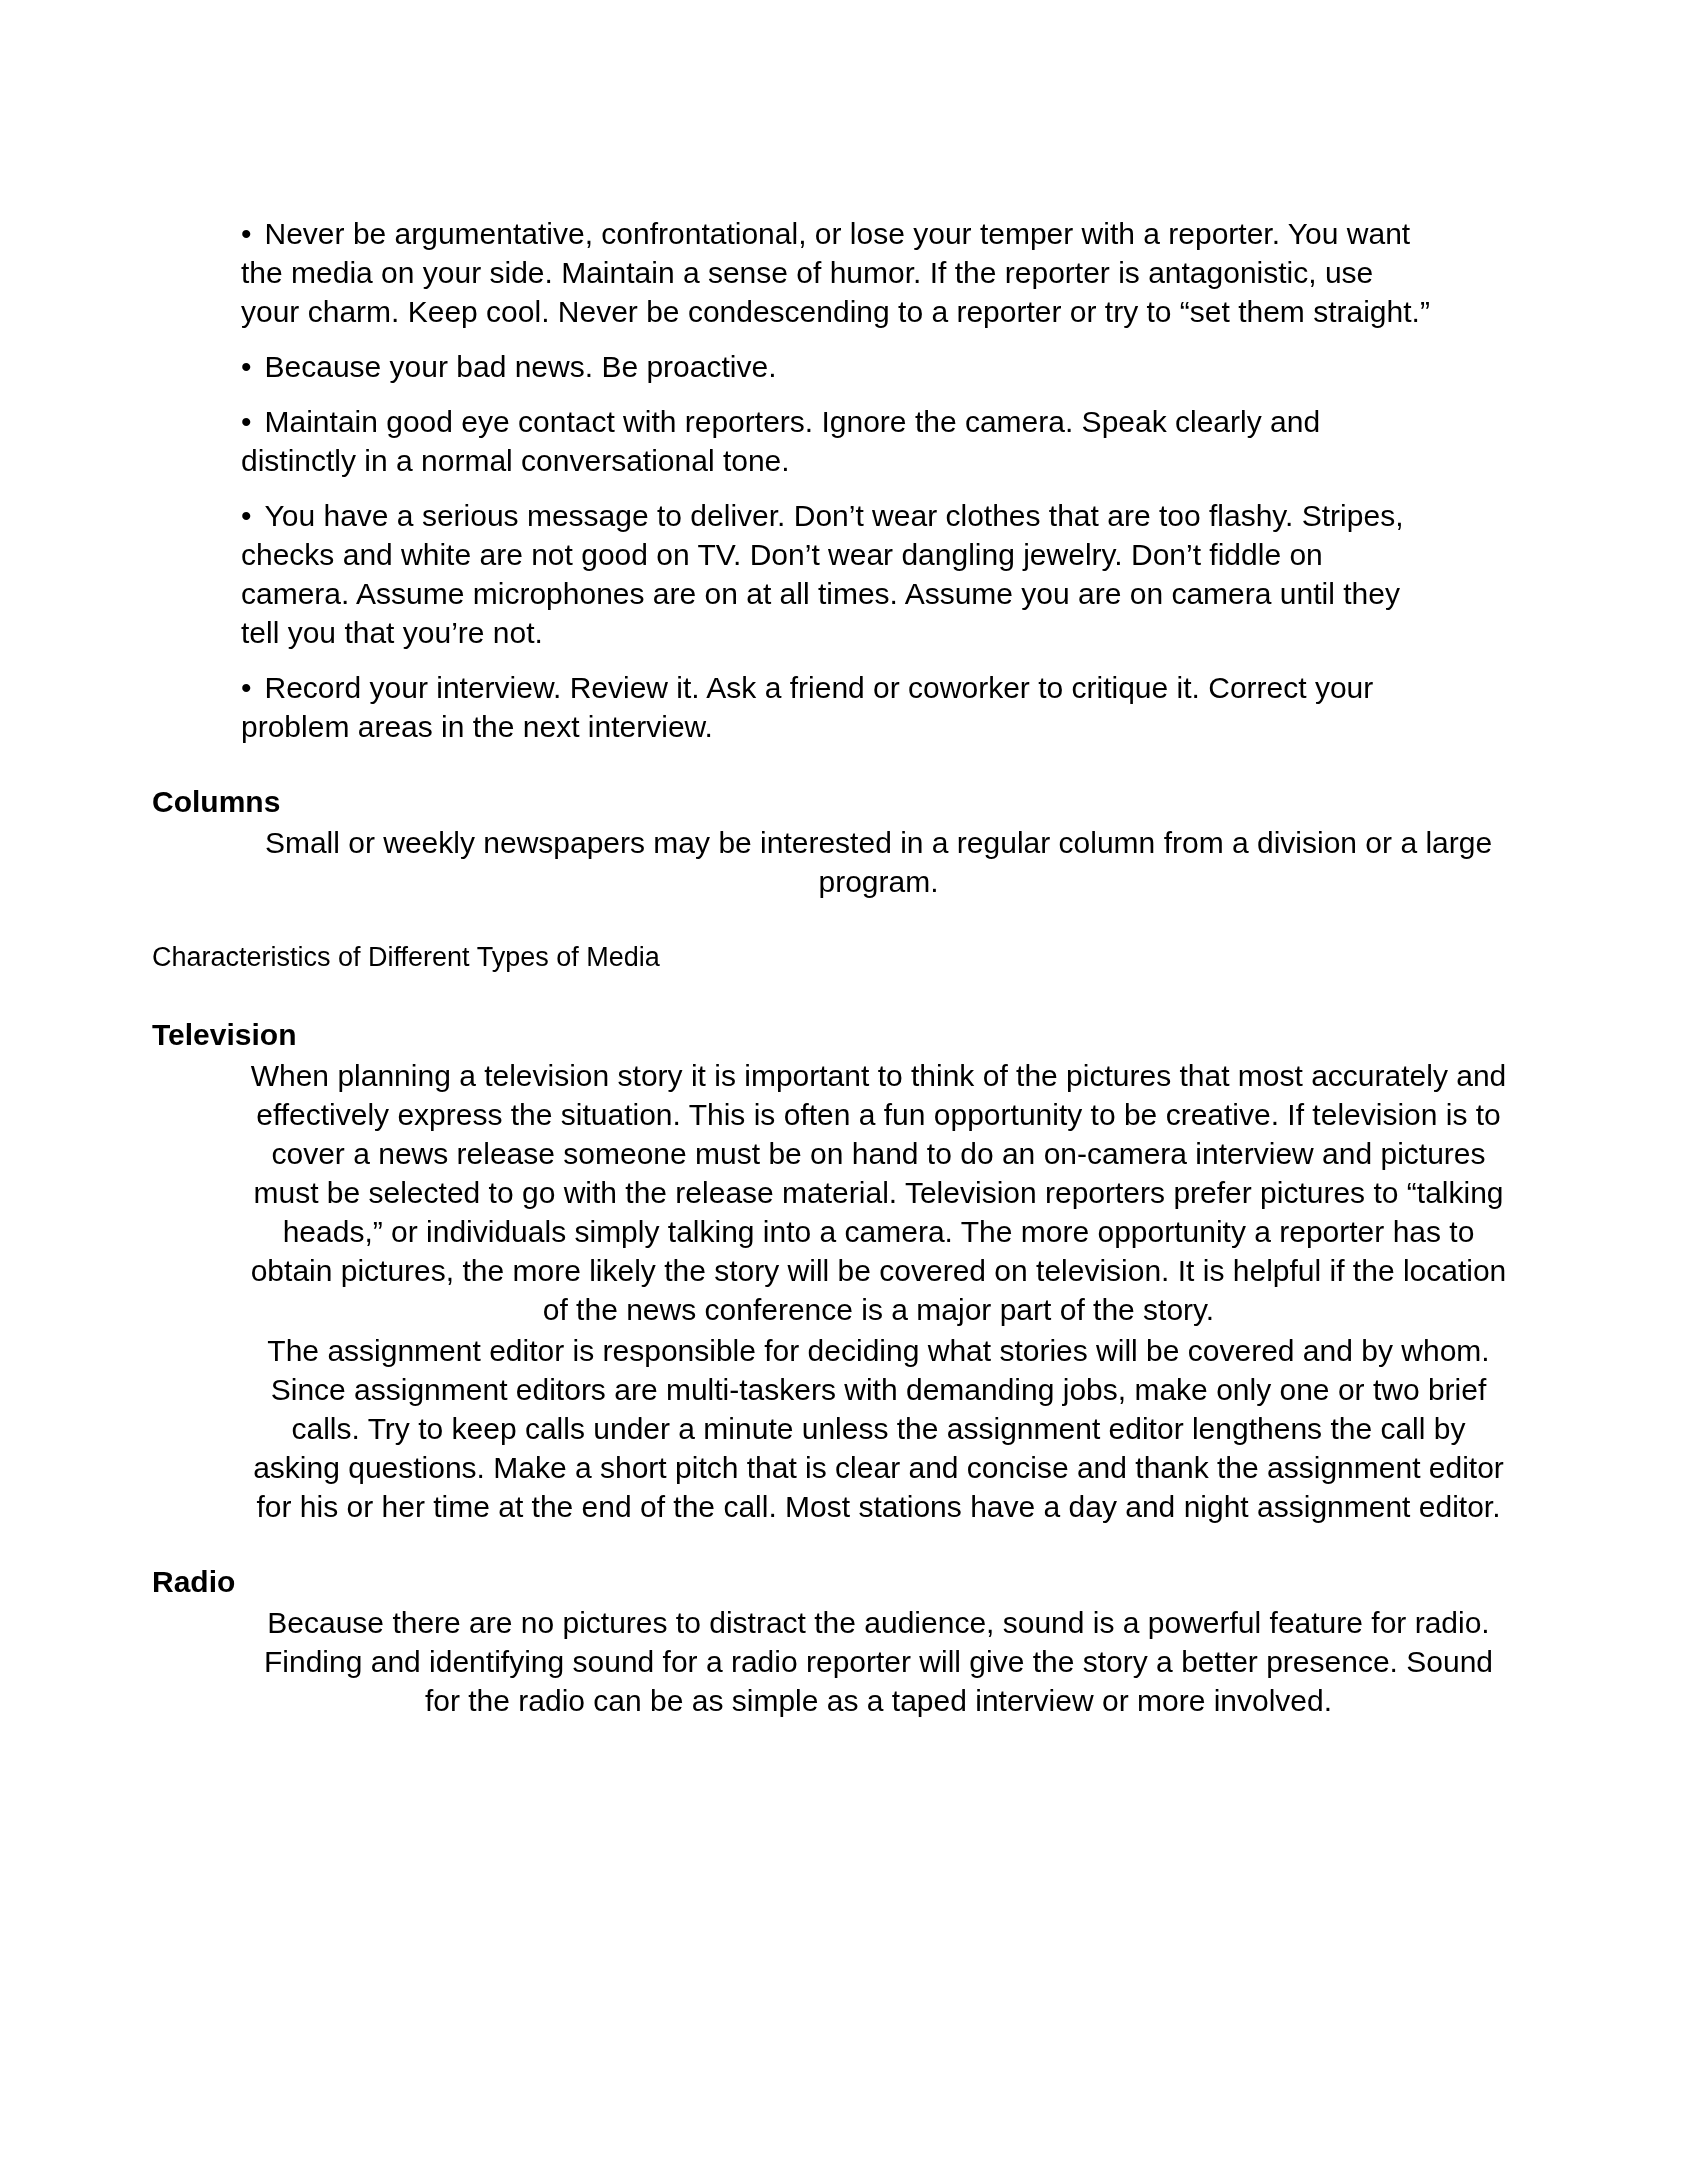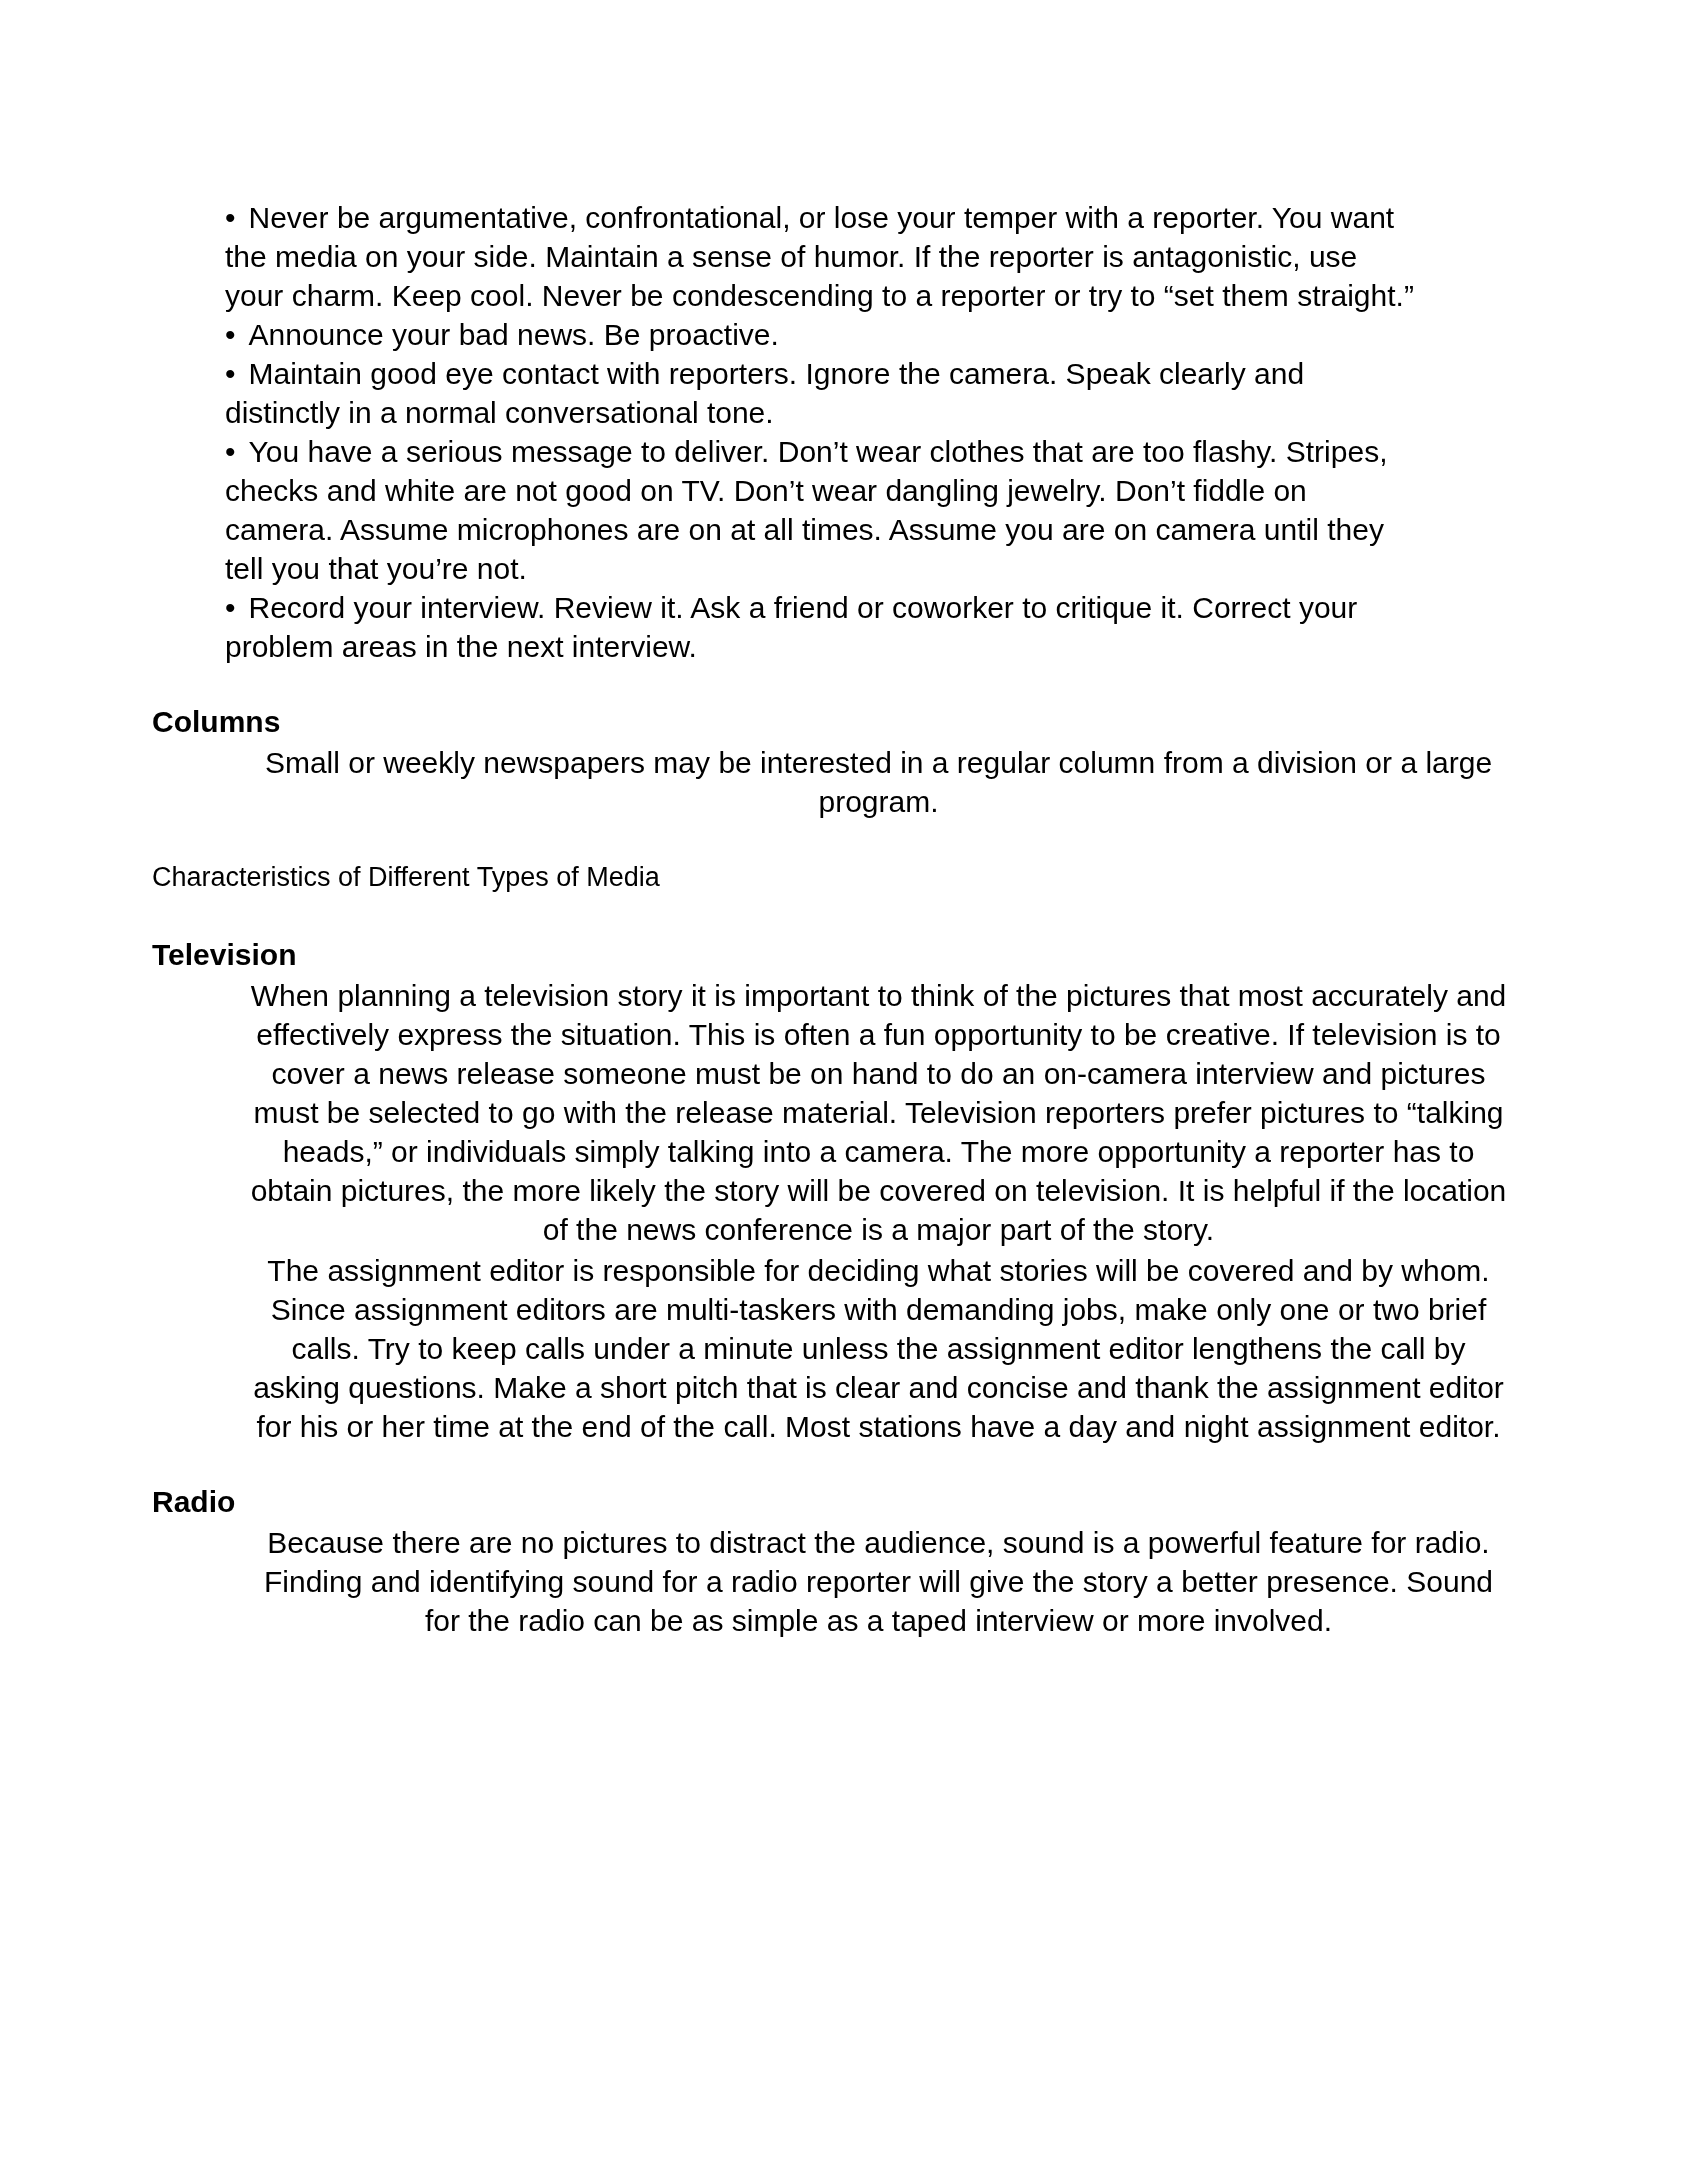--- a/index.html
+++ b/index.html
@@ -17,21 +17,21 @@
     font-size: 30px;
     line-height: 39px;
     box-sizing: border-box;
     padding: 198px 82px 0 152px;
     overflow: hidden;
   }
   .bullet-list {
     margin-left: 73px;
   }
   .bullet-item {
-    margin: 0;
+    margin: 16px;
   }
   .bullet-marker {
     display: inline;
     padding-right: 13px;
   }
   .bullet-text {
     white-space: pre-line;
   }
   p.body-text {
     margin: 2px;
@@ -57,21 +57,21 @@
 
 <div class="page">
 
   <div class="bullet-list">
     <div class="bullet-item">
       <span class="bullet-marker">•</span><span class="bullet-text">Never be argumentative, confrontational, or lose your temper with a reporter. You want
 the media on your side. Maintain a sense of humor. If the reporter is antagonistic, use
 your charm. Keep cool. Never be condescending to a reporter or try to “set them straight.”</span>
     </div>
     <div class="bullet-item">
-      <span class="bullet-marker">•</span><span class="bullet-text">Announce your bad news. Be proactive.</span>
+      <span class="bullet-marker">•</span><span class="bullet-text">Because your bad news. Be proactive.</span>
     </div>
     <div class="bullet-item">
       <span class="bullet-marker">•</span><span class="bullet-text">Maintain good eye contact with reporters. Ignore the camera. Speak clearly and
 distinctly in a normal conversational tone.</span>
     </div>
     <div class="bullet-item">
       <span class="bullet-marker">•</span><span class="bullet-text">You have a serious message to deliver. Don’t wear clothes that are too flashy. Stripes,
 checks and white are not good on TV. Don’t wear dangling jewelry. Don’t fiddle on
 camera. Assume microphones are on at all times. Assume you are on camera until they
 tell you that you’re not.</span>

